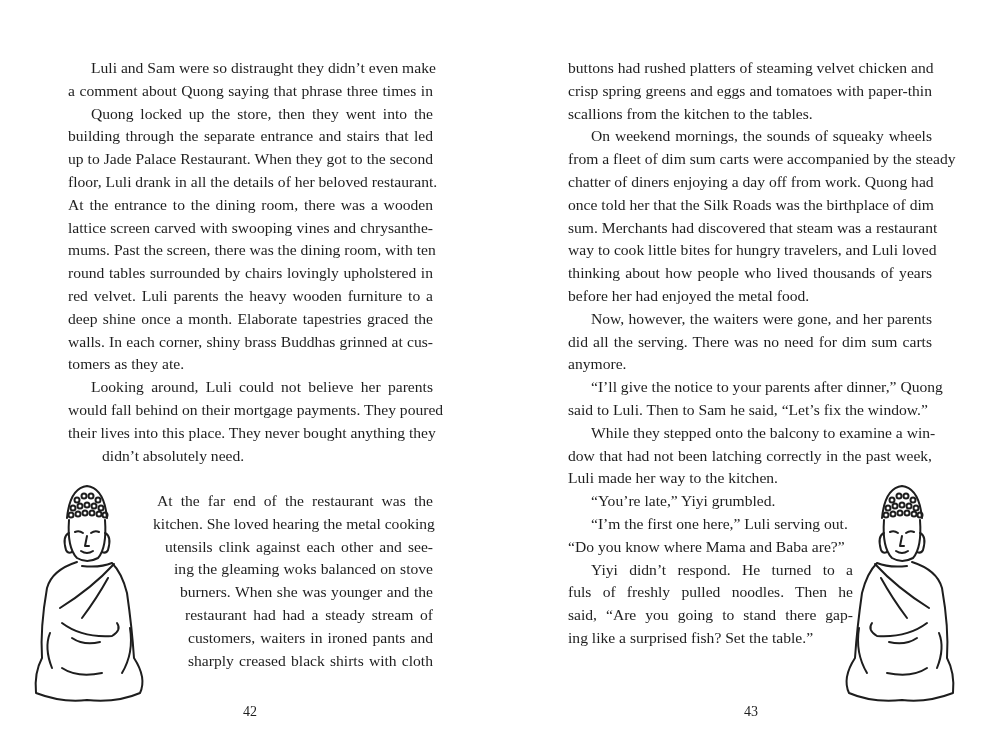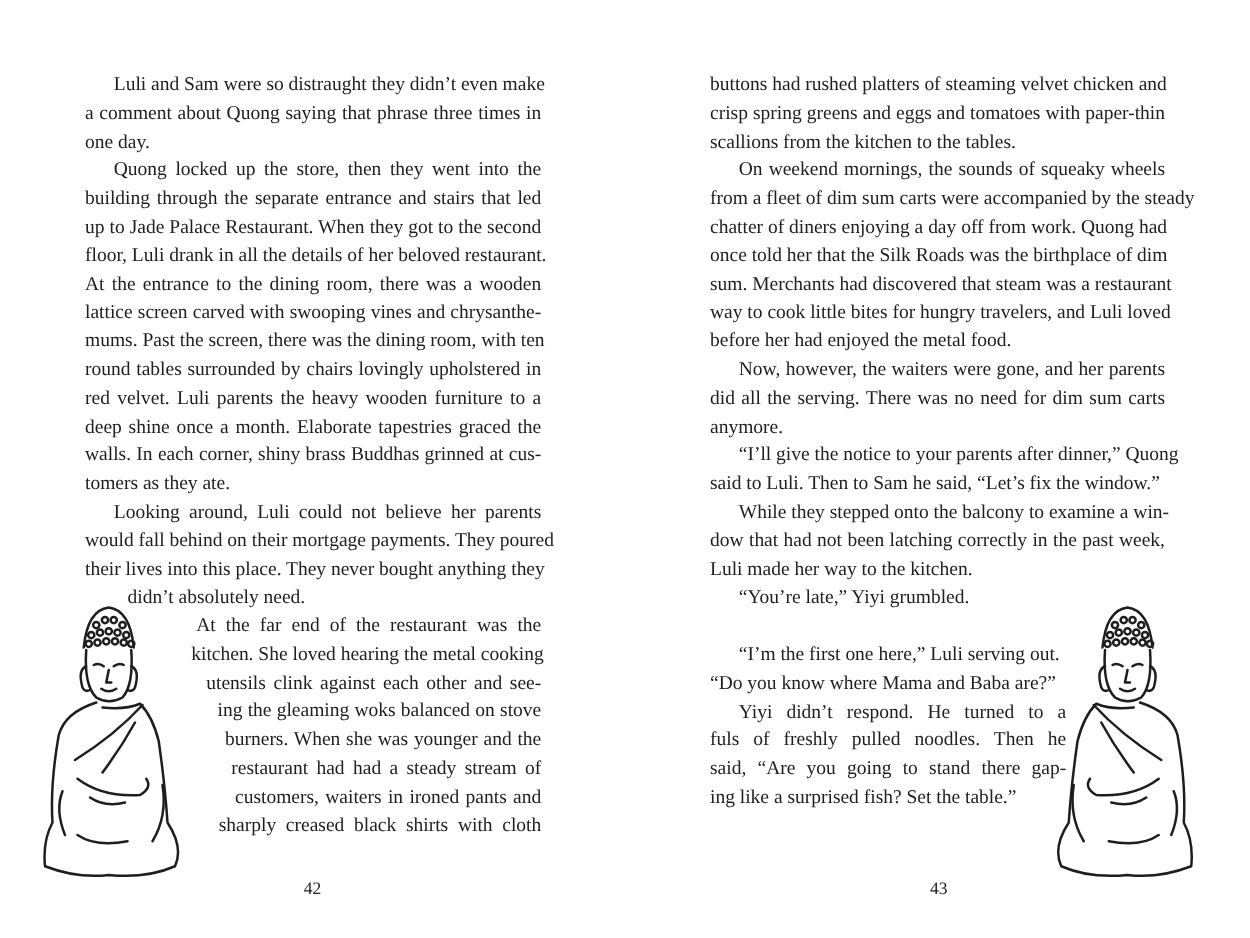--- a/index.html
+++ b/index.html
@@ -21,21 +21,20 @@
   .left .buddha { left:22px; top:478px; width:130px; height:230px; }
   .right .buddha { left:337px; top:478px; width:130px; height:230px; }
 </style>
 </head>
 <body>
 
 <div class="page left">
   <div class="textblock" id="left-text">
       <span class="line ind">Luli and Sam were so distraught they didn’t even make</span>
       <span class="line">a comment about Quong saying that phrase three times in</span>
-      <span class="line last">one day.</span>
       <span class="line ind">Quong locked up the store, then they went into the</span>
       <span class="line">building through the separate entrance and stairs that led</span>
       <span class="line">up to Jade Palace Restaurant. When they got to the second</span>
       <span class="line">floor, Luli drank in all the details of her beloved restaurant.</span>
       <span class="line">At the entrance to the dining room, there was a wooden</span>
       <span class="line">lattice screen carved with swooping vines and chrysanthe-</span>
       <span class="line">mums. Past the screen, there was the dining room, with ten</span>
       <span class="line">round tables surrounded by chairs lovingly upholstered in</span>
       <span class="line">red velvet. Luli parents the heavy wooden furniture to a</span>
       <span class="line">deep shine once a month. Elaborate tapestries graced the</span>
@@ -47,21 +46,21 @@
       <span class="line last" style="margin-left: 34px;">didn’t absolutely need.</span>
     </div>
   <div class="textblock" id="left-wrap" style="top:490px; left:153px; width:280px;">
       <span class="line" style="margin-left: 4px;">At the far end of the restaurant was the</span>
       <span class="line">kitchen. She loved hearing the metal cooking</span>
       <span class="line" style="margin-left: 12px;">utensils clink against each other and see-</span>
       <span class="line" style="margin-left: 21px;">ing the gleaming woks balanced on stove</span>
       <span class="line" style="margin-left: 27px;">burners. When she was younger and the</span>
       <span class="line" style="margin-left: 32px;">restaurant had had a steady stream of</span>
       <span class="line" style="margin-left: 35px;">customers, waiters in ironed pants and</span>
-      <span class="line" style="margin-left: 22px; font-family: Liberation Serif, serif;">sharply creased black shirts with cloth</span>
+      <span class="line" style="margin-left: 35px; font-family: Liberation Serif, serif;">sharply creased black shirts with cloth</span>
     </div>
   <svg class="buddha" viewBox="0 0 130 230">
     <g fill="none" stroke="#1e1e1e" stroke-width="2" stroke-linecap="round" stroke-linejoin="round">
       <path d="M45 40 Q48 10 65 8 Q82 10 85 40"></path>
       <circle cx="55" cy="22" r="2.5"></circle>
         <circle cx="62" cy="18" r="2.5"></circle>
         <circle cx="69" cy="18" r="2.5"></circle>
         <circle cx="76" cy="22" r="2.5"></circle>
       <circle cx="51" cy="30" r="2.5"></circle>
         <circle cx="58" cy="28" r="2.5"></circle>
@@ -98,20 +97,21 @@
   <div class="textblock" id="right-text">
       <span class="line">buttons had rushed platters of steaming velvet chicken and</span>
       <span class="line">crisp spring greens and eggs and tomatoes with paper-thin</span>
       <span class="line last">scallions from the kitchen to the tables.</span>
       <span class="line ind">On weekend mornings, the sounds of squeaky wheels</span>
       <span class="line">from a fleet of dim sum carts were accompanied by the steady</span>
       <span class="line">chatter of diners enjoying a day off from work. Quong had</span>
       <span class="line">once told her that the Silk Roads was the birthplace of dim</span>
       <span class="line">sum. Merchants had discovered that steam was a restaurant</span>
       <span class="line">way to cook little bites for hungry travelers, and Luli loved</span>
+      <span class="line">thinking about how people who lived thousands of years</span>
       <span class="line last">before her had enjoyed the metal food.</span>
       <span class="line ind">Now, however, the waiters were gone, and her parents</span>
       <span class="line">did all the serving. There was no need for dim sum carts</span>
       <span class="line last">anymore.</span>
       <span class="line ind">“I’ll give the notice to your parents after dinner,” Quong</span>
       <span class="line last">said to Luli. Then to Sam he said, “Let’s fix the window.”</span>
       <span class="line ind">While they stepped onto the balcony to examine a win-</span>
       <span class="line">dow that had not been latching correctly in the past week,</span>
       <span class="line last">Luli made her way to the kitchen.</span>
       <span class="line ind last">“You’re late,” Yiyi grumbled.</span>

